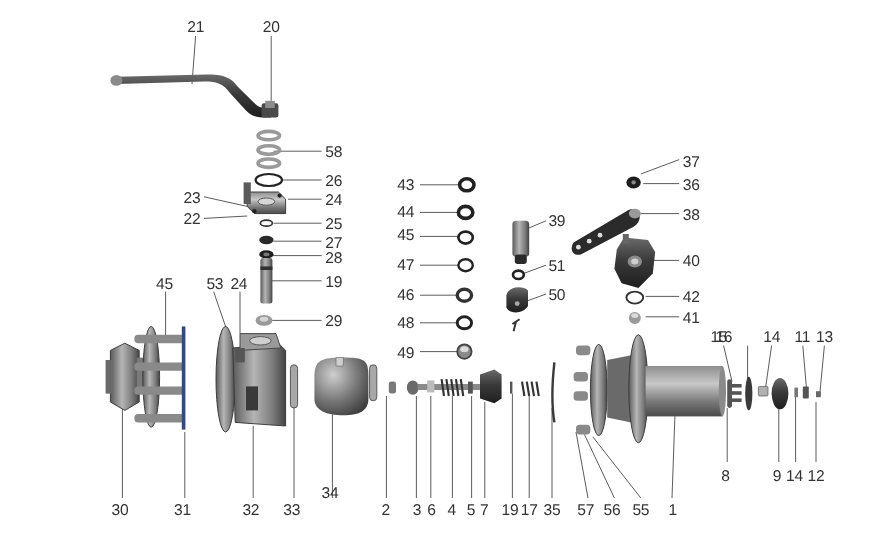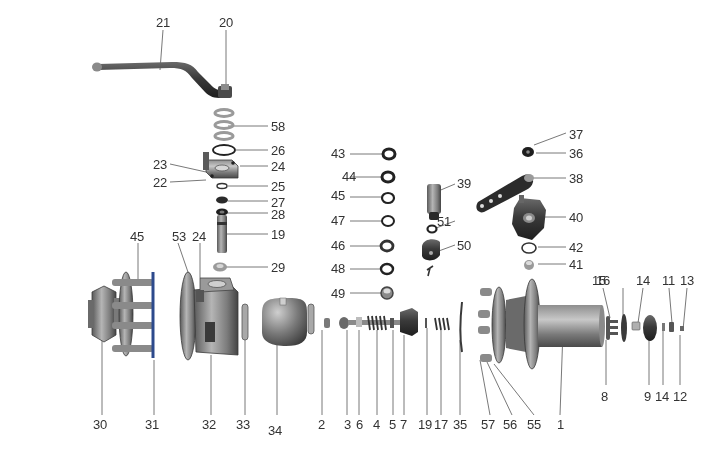--- a/index.html
+++ b/index.html
@@ -272,45 +272,45 @@
   <span class="lbl" style="left:153px;top:176px">22</span>
   <span class="lbl" style="left:271px;top:180px">25</span>
   <span class="lbl" style="left:271px;top:196px">27</span>
   <span class="lbl" style="left:271px;top:208px">28</span>
   <span class="lbl" style="left:271px;top:228px">19</span>
   <span class="lbl" style="left:271px;top:261px">29</span>
   <span class="lbl" style="left:130px;top:230px">45</span>
   <span class="lbl" style="left:172px;top:230px">53</span>
   <span class="lbl" style="left:192px;top:230px">24</span>
   <span class="lbl" style="left:331px;top:147px">43</span>
-  <span class="lbl" style="left:342px;top:170px">44</span>
+  <span class="lbl" style="left:331px;top:170px">44</span>
   <span class="lbl" style="left:331px;top:189px">45</span>
   <span class="lbl" style="left:331px;top:214px">47</span>
   <span class="lbl" style="left:331px;top:239px">46</span>
   <span class="lbl" style="left:331px;top:262px">48</span>
   <span class="lbl" style="left:331px;top:287px">49</span>
   <span class="lbl" style="left:457px;top:177px">39</span>
-  <span class="lbl" style="left:437px;top:215px">51</span>
+  <span class="lbl" style="left:457px;top:215px">51</span>
   <span class="lbl" style="left:457px;top:239px">50</span>
   <span class="lbl" style="left:569px;top:128px">37</span>
   <span class="lbl" style="left:569px;top:147px">36</span>
   <span class="lbl" style="left:569px;top:172px">38</span>
   <span class="lbl" style="left:569px;top:211px">40</span>
   <span class="lbl" style="left:569px;top:241px">42</span>
   <span class="lbl" style="left:569px;top:258px">41</span>
   <span class="lbl" style="left:596px;top:274px">16</span>
   <span class="lbl" style="left:592px;top:274px">15</span>
   <span class="lbl" style="left:636px;top:274px">14</span>
   <span class="lbl" style="left:662px;top:274px">11</span>
   <span class="lbl" style="left:680px;top:274px">13</span>
   <span class="lbl" style="left:93px;top:418px">30</span>
   <span class="lbl" style="left:145px;top:418px">31</span>
   <span class="lbl" style="left:202px;top:418px">32</span>
   <span class="lbl" style="left:236px;top:418px">33</span>
-  <span class="lbl" style="left:268px;top:424px">34</span>
+  <span class="lbl" style="left:268px;top:404px">34</span>
   <span class="lbl" style="left:318px;top:418px">2</span>
   <span class="lbl" style="left:344px;top:418px">3</span>
   <span class="lbl" style="left:356px;top:418px">6</span>
   <span class="lbl" style="left:373px;top:418px">4</span>
   <span class="lbl" style="left:389px;top:418px">5</span>
   <span class="lbl" style="left:400px;top:418px">7</span>
   <span class="lbl" style="left:418px;top:418px">19</span>
   <span class="lbl" style="left:434px;top:418px">17</span>
   <span class="lbl" style="left:453px;top:418px">35</span>
   <span class="lbl" style="left:481px;top:418px">57</span>

